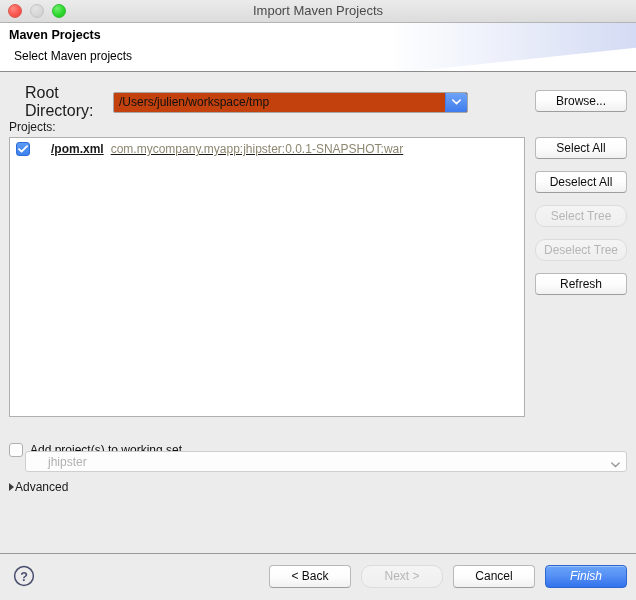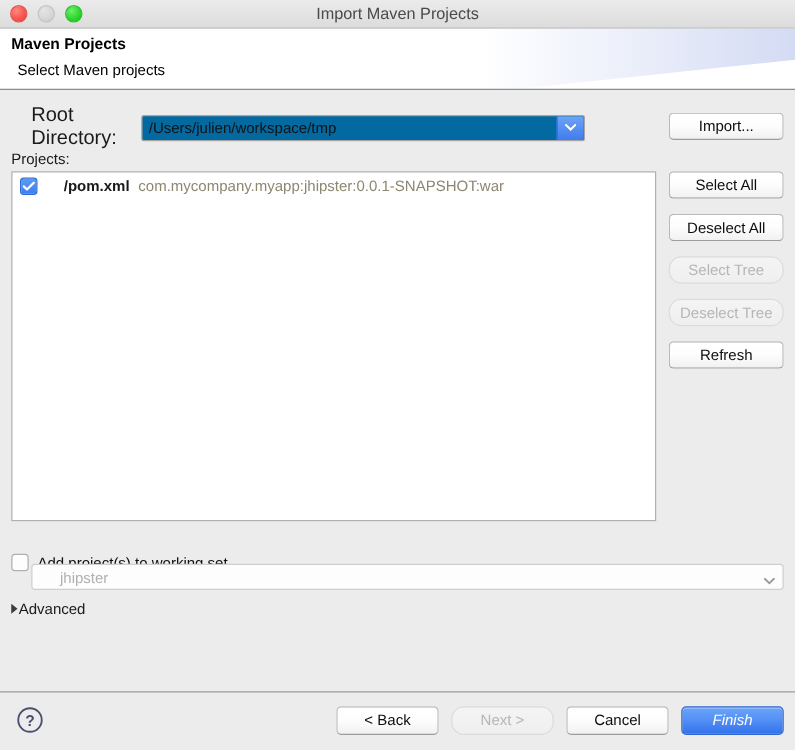--- a/index.html
+++ b/index.html
@@ -124,21 +124,21 @@
   }
   .lbl-root {
     margin-left: 25px;
     width: 88px;
     font-size: 16px;
   }
   .combo-path {
     position: relative;
     width: 355px;
     height: 21px;
-    background: #0369a1;
+    background: #c2410c;
     border: 1px solid #a6a6a6;
     border-radius: 2px;
     box-sizing: border-box;
     display: flex;
     align-items: center;
   }
   .combo-path .val {
     padding-left: 5px;
     font-size: 12px;
     color: #111;
@@ -213,20 +213,21 @@
     background: #ffffff;
     border: 1px solid #b0b0b0;
     box-sizing: border-box;
     overflow: hidden;
   }
   .list-row {
     display: flex;
     align-items: center;
     height: 22px;
     padding-left: 6px;
+    text-decoration: underline;
   }
   .chk {
     width: 14px;
     height: 14px;
     border-radius: 3px;
     box-sizing: border-box;
     flex: 0 0 14px;
     display: flex;
     align-items: center;
     justify-content: center;
@@ -376,21 +377,21 @@
       <span class="lbl-root">Root Directory:</span>
       <div class="combo-path">
         <span class="val" title="/Users/julien/workspace/tmp">/Users/julien/workspace/tmp</span>
         <span class="combo-arrow">
           <svg width="9" height="6" viewBox="0 0 9 6">
             <path d="M0.8 1 L4.5 4.6 L8.2 1" fill="none" stroke="#ffffff" stroke-width="1.6" stroke-linecap="round"></path>
           </svg>
         </span>
       </div>
     </div>
-    <div class="btn btn-browse">Import...</div>
+    <div class="btn btn-browse">Browse...</div>
 
     <div class="lbl-projects">Projects:</div>
 
     <div class="listbox">
       <div class="list-row">
         <span class="chk on">
           <svg width="10" height="8" viewBox="0 0 10 8">
             <path d="M1 4.1 L3.6 6.6 L9 1.2" fill="none" stroke="#ffffff" stroke-width="1.8" stroke-linecap="round" stroke-linejoin="round"></path>
           </svg>
         </span>

